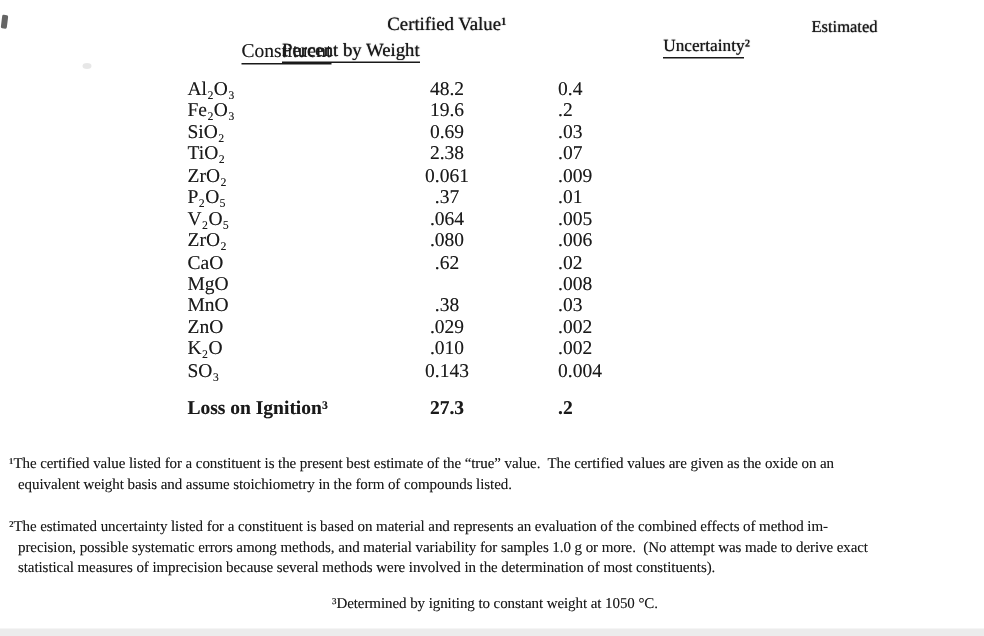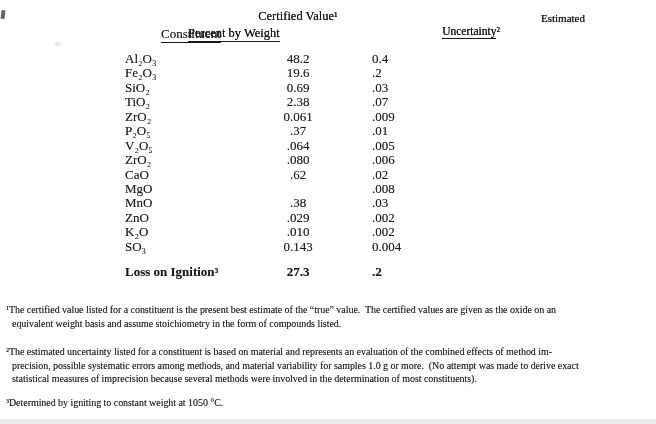--- a/index.html
+++ b/index.html
@@ -46,21 +46,21 @@
   .trow { position: relative; height: 14.45px; line-height: 14.45px; }
   .trow.gap-before { margin-top: 11px; font-weight: bold; }
   .c1 { position: absolute; left: 125px; white-space: nowrap; }
   .c2 { position: absolute; left: 188px; width: 220px; text-align: center; }
   .c3 { position: absolute; left: 372px; width: 220px; }
 
   
   .footnotes { position: absolute; top: 303px; left: 6px; width: 648px; font-size: 10px; }
   .fn { margin: 0; }
   .fn + .fn { margin-top: 15px; }
-  .fn:nth-child(3) { margin-top: 10px; }
+  .fn:nth-child(3) { margin-top: 10px; text-align: center; }
   .fn-line { white-space: pre; line-height: 13.5px; letter-spacing: -0.05px; }
   .fn-line + .fn-line { padding-left: 6px; }
 </style>
 </head>
 <body>
 
 <div class="page">
 
   <div class="artifact-left"></div>
   <div class="artifact-speck"></div>

